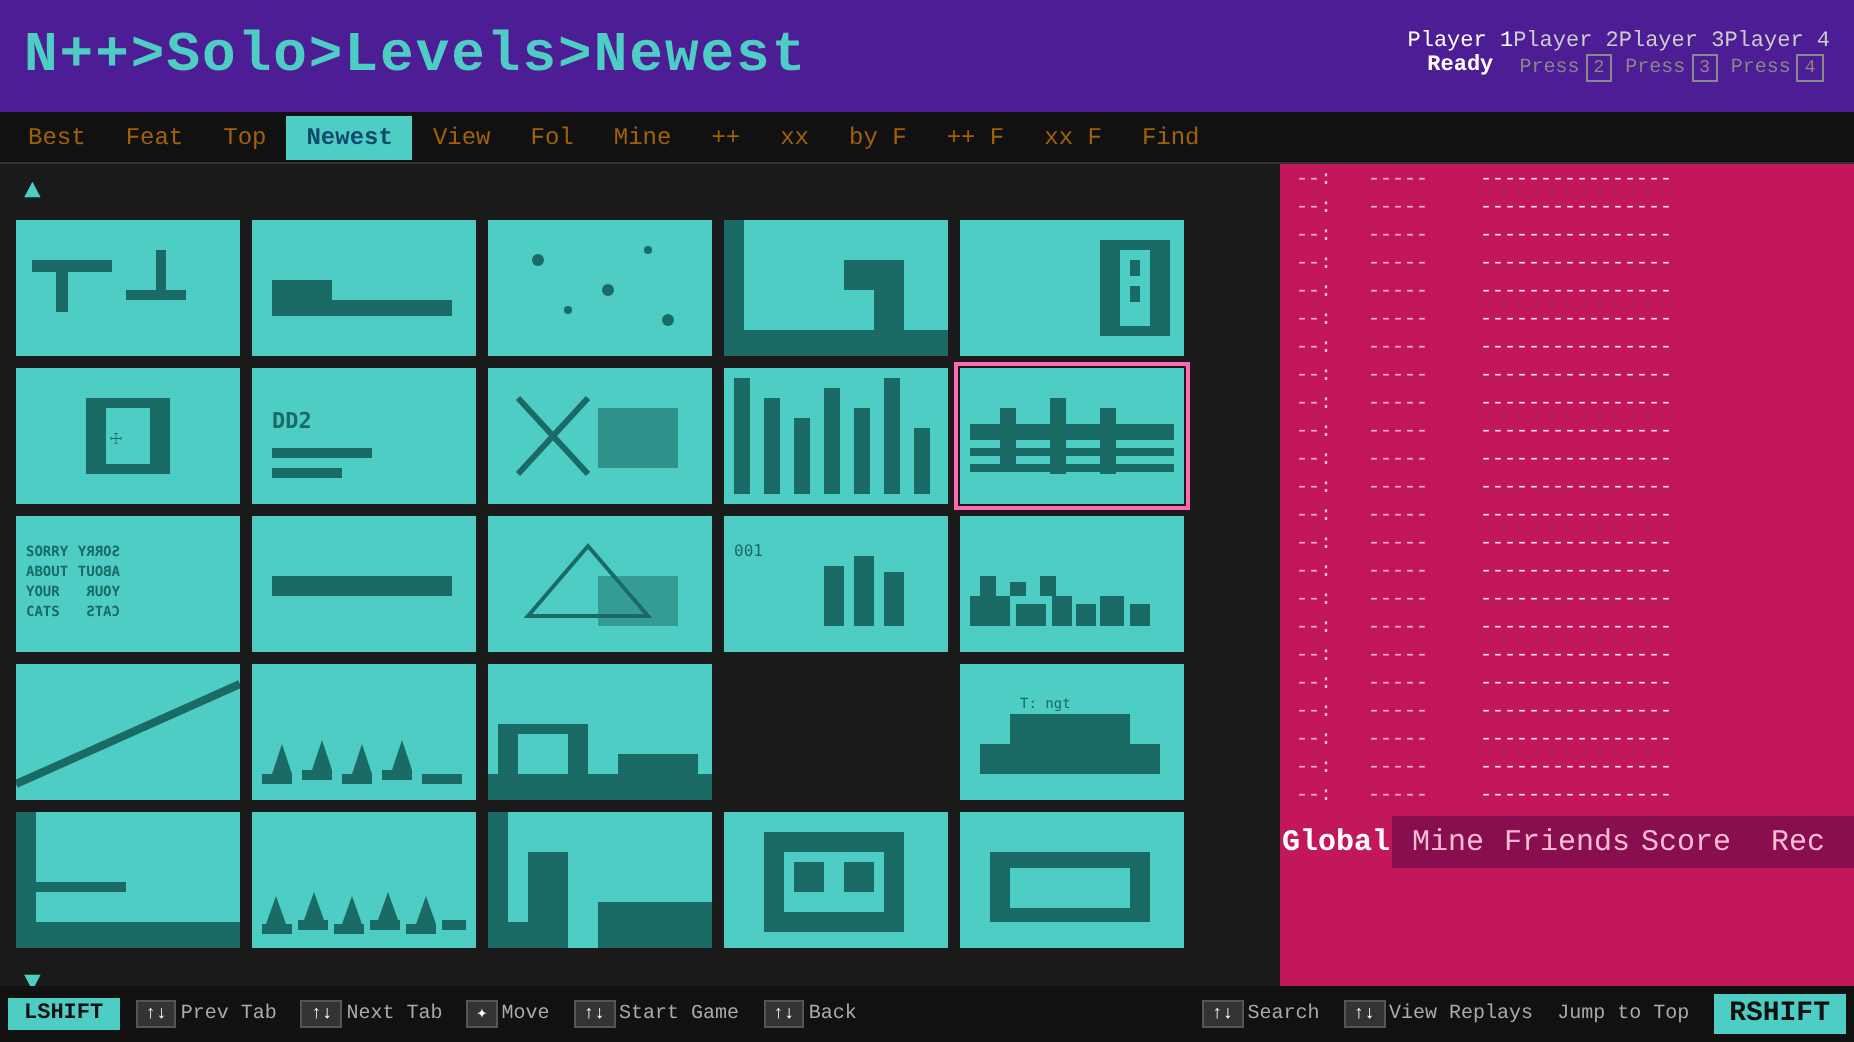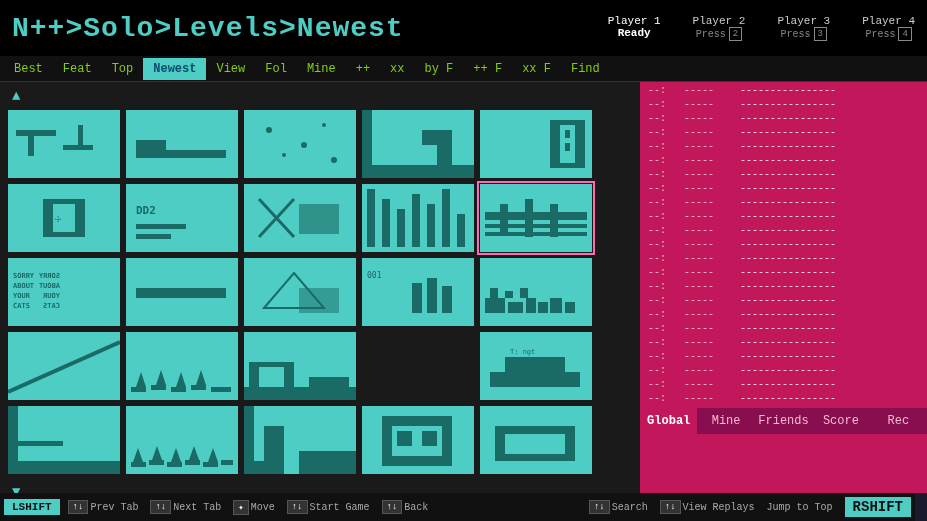--- a/index.html
+++ b/index.html
@@ -7,36 +7,35 @@
       width: 927px;
       height: 521px;
       background: #1a1a2e;
       font-family: 'Courier New', monospace;
       overflow: hidden;
       position: relative;
     }
 
     
     #header {
-      background: #000000;
+      background: #4c1d95;
       padding: 8px 12px;
       display: flex;
       align-items: center;
       justify-content: space-between;
       height: 56px;
     }
     #title {
       color: #4ecdc4;
       font-size: 28px;
       font-weight: bold;
       letter-spacing: 1px;
     }
     #players-area {
       display: flex;
-      gap: 32px;
       text-align: right;
     }
     .player-col {
       display: flex;
       flex-direction: column;
       align-items: center;
       font-size: 11px;
     }
     .player-col .player-name {
       color: #ccc;
@@ -66,21 +65,21 @@
     #tabs {
       background: #111;
       display: flex;
       gap: 0;
       padding: 0 4px;
       height: 26px;
       align-items: center;
       border-bottom: 1px solid #333;
     }
     .tab {
-      color: #84cc16;
+      color: #a16207;
       font-size: 12px;
       padding: 4px 10px;
       cursor: pointer;
       font-family: 'Courier New', monospace;
     }
     .tab.active {
       background: #4ecdc4;
       color: #0c4a6e;
       font-weight: bold;
     }
@@ -160,21 +159,21 @@
     #right-tabs {
       display: flex;
       background: #880e4f;
       height: 26px;
     }
     .right-tab {
       flex: 1;
       display: flex;
       align-items: center;
       justify-content: center;
-      font-size: 12px;
+      font-size: 15px;
       color: #f8bbd0;
       cursor: pointer;
       font-family: 'Courier New', monospace;
     }
     .right-tab.active {
       background: #c2185b;
       color: #fff;
       font-weight: bold;
     }
 
@@ -185,21 +184,21 @@
       display: flex;
       align-items: center;
       gap: 0;
       padding: 0 4px;
       font-size: 10px;
       color: #ccc;
       font-family: 'Courier New', monospace;
       position: absolute;
       bottom: 0;
       left: 0;
-      right: 12px;
+      right: 0;
     }
     .bottom-key {
       background: #333;
       border: 1px solid #555;
       padding: 1px 4px;
       font-size: 9px;
       color: #fff;
       margin-right: 2px;
     }
     .bottom-action {

